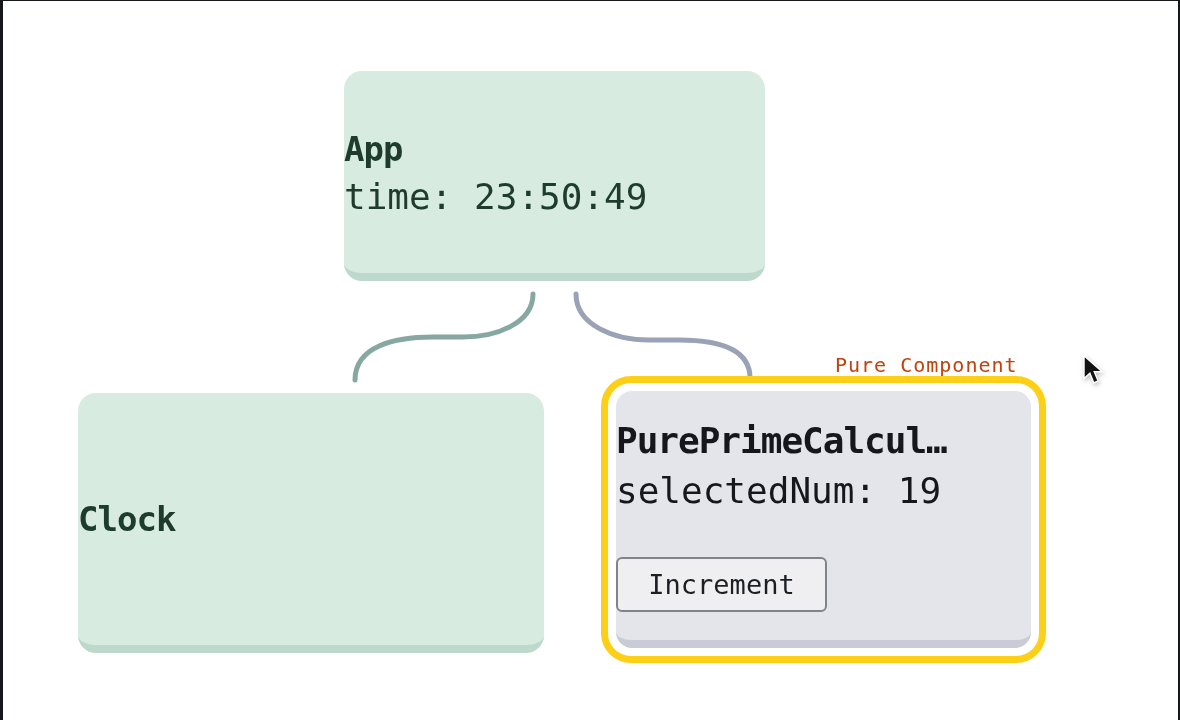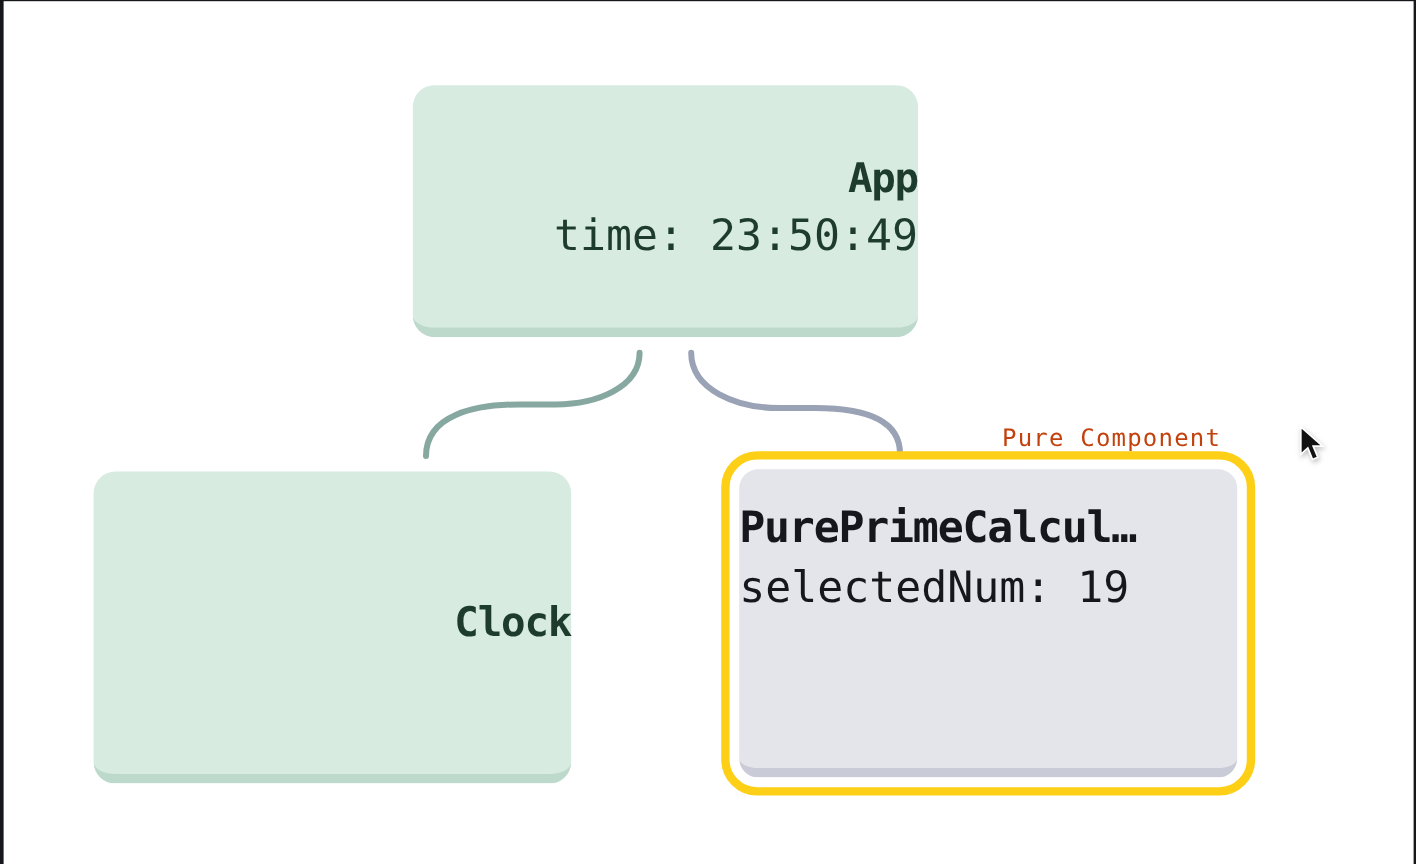--- a/index.html
+++ b/index.html
@@ -17,21 +17,21 @@
   .edges {
     position: absolute; left: 0; top: 0;
     width: 1180px; height: 720px;
     pointer-events: none;
   }
   .node {
     position: absolute;
     box-sizing: border-box;
     display: flex;
     flex-direction: column;
-    align-items: flex-end;
+    align-items: flex-start;
     justify-content: center;
     text-align: center;
   }
   .node-green {
     background: #d7ebe1;
     border-bottom: 8px solid #bdd9cc;
     border-radius: 18px;
     color: #1d3c2e;
   }
   .node-title {
@@ -41,21 +41,21 @@
     letter-spacing: -1px;
     white-space: nowrap;
   }
   .node-state {
     font-size: 36px;
     line-height: 40px;
     margin-top: 6px;
     white-space: nowrap;
   }
   .app-node  { left: 341px; top: 70px;  width: 421px; height: 210px; }
-  .clock-node{ left: 75px;  top: 392px; width: 398px; height: 260px; }
+  .clock-node{ left: 75px;  top: 392px; width: 466px; height: 260px; }
 
   .pure-outline {
     position: absolute;
     left: 598px; top: 375px;
     width: 445px; height: 287px;
     box-sizing: border-box;
     border: 7px solid #fdd017;
     border-radius: 30px;
     background: #ffffff;
     padding: 8px;
@@ -127,20 +127,21 @@
   <div class="node node-green clock-node">
     <div class="node-title">Clock</div>
   </div>
 
   <div class="pure-badge">Pure Component</div>
 
   <div class="pure-outline">
     <div class="pure-node">
       <div class="node-title">PurePrimeCalcul…</div>
       <div class="node-state">selectedNum: 19</div>
+      <button class="increment-btn">Increment</button>
     </div>
   </div>
 
   <svg class="cursor" width="22" height="30" viewBox="0 0 15 21">
     <polygon points="0.5,0.5 0.5,16.5 4.6,12.8 7.3,19.5 10.4,18.2 7.7,11.7 13.2,11.7" fill="#121212" stroke="#ffffff" stroke-width="1"></polygon>
   </svg>
 
 </div>
 
 </body></html>

